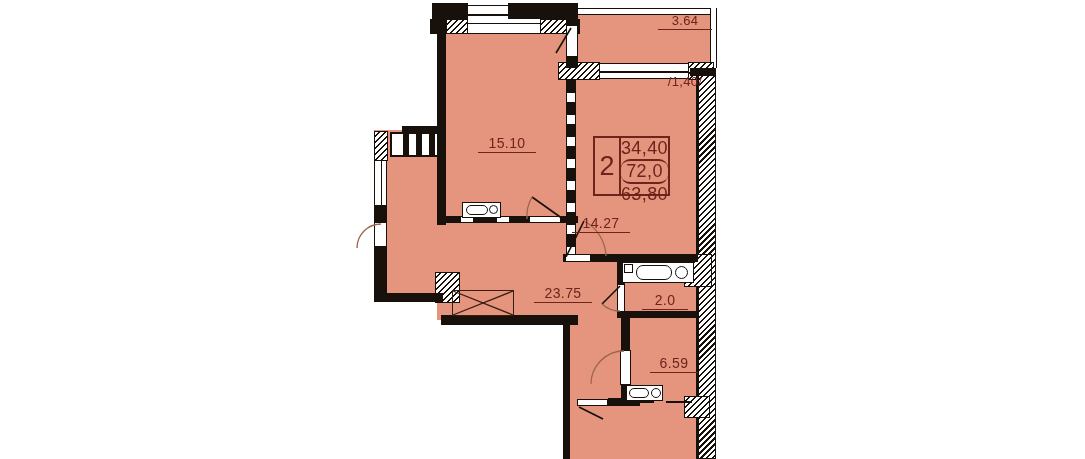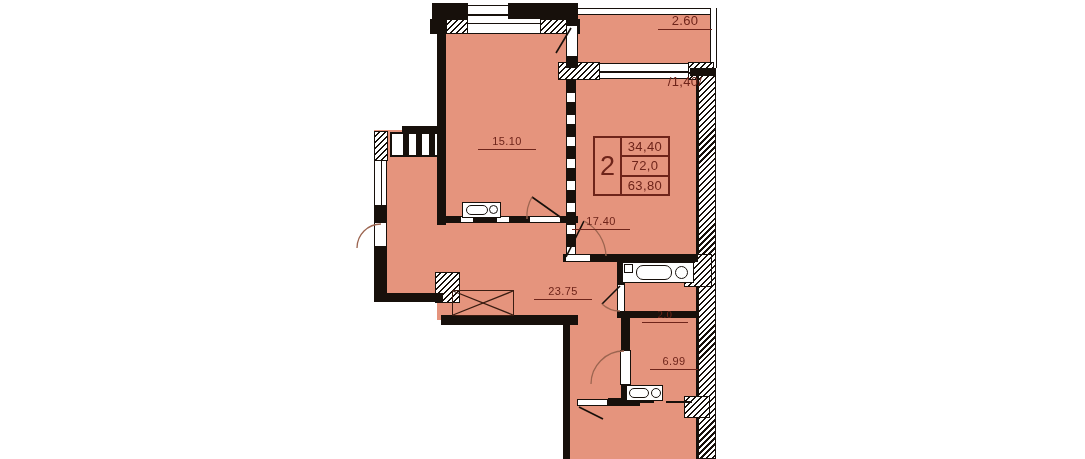--- a/index.html
+++ b/index.html
@@ -24,31 +24,31 @@
          border-left:1.2px solid var(--wall);border-right:1.2px solid var(--wall);}
   .dashh{background:repeating-linear-gradient(to right,var(--wall) 0 24px,#fff 24px 36px);
          border-top:1.2px solid var(--wall);border-bottom:1.2px solid var(--wall);}
   .open-h{background:#fff;border-top:1.2px solid var(--wall);border-bottom:1.2px solid var(--wall);}
   .open-v{background:#fff;border-left:1.2px solid var(--wall);border-right:1.2px solid var(--wall);}
   .leaf{background:#fff;border:1.5px solid var(--wall);}
   .fx{background:#fff;border:1.6px solid var(--wall);}
   .fx-in{background:#fff;border:1.4px solid var(--wall);border-radius:7px;}
   .fx-c{background:#fff;border:1.4px solid var(--wall);border-radius:50%;}
   .xbox{border:1.8px solid #3A1D12;}
-  .lbl{color:var(--label);font-size:11px;line-height:1.15;text-align:center;
+  .lbl{color:var(--label);font-size:14px;line-height:1.15;text-align:center;
        border-bottom:1.7px solid var(--label);padding-bottom:1px;letter-spacing:.4px;}
   .balc{color:var(--label);font-size:13px;text-align:center;letter-spacing:.3px;}
   .balc .top{display:block;border-bottom:1.5px solid var(--label);padding-bottom:1px;}
   .balc .bot{display:block;padding-top:1px;margin-top:43px;}
   .sumbox{border:2px solid var(--label);display:flex;color:var(--label);}
   .sum-left{width:25px;border-right:2px solid var(--label);display:flex;align-items:center;
             justify-content:center;font-size:27px;}
   .sum-rows{flex:1;display:flex;flex-direction:column;}
-  .sum-row{flex:1;display:flex;align-items:center;justify-content:center;font-size:13px;letter-spacing:.4px;}
-  .sum-mid{border-top:2px solid var(--label);border-bottom:2px solid var(--label);}
+  .sum-row{flex:1;display:flex;align-items:center;justify-content:center;font-size:18px;letter-spacing:.4px;}
+  .sum-mid{border-top:2px solid var(--label);border-bottom:2px solid var(--label);border-radius:9px;}
   svg.overlay{position:absolute;left:0;top:0;pointer-events:none;}
 </style>
 </head>
 <body>
 
 <div class="stage">
 
   <div class="abs fill" style="left:437px;top:25px;width:261px;height:295px;"></div>
   <div class="abs fill" style="left:374px;top:130px;width:69px;height:172px;"></div>
   <div class="abs fill" style="left:566px;top:250px;width:134px;height:209px;"></div>
@@ -148,27 +148,27 @@
       <path d="M 381 224 A 24 24 0 0 0 357 248"></path>
       <path d="M 624 351 A 33 33 0 0 0 591 384"></path>
     </g>
     <g stroke="#3A1D12" stroke-width="1.3" fill="none">
       <line x1="453" y1="291" x2="513" y2="315"></line>
       <line x1="453" y1="315" x2="513" y2="291"></line>
     </g>
   </svg>
 
   <div class="abs lbl" style="left:478px;top:135px;width:58px;">15.10</div>
-  <div class="abs lbl" style="left:572px;top:215px;width:58px;">17.40</div>
+  <div class="abs lbl" style="left:572px;top:215px;width:58px;">14.27</div>
   <div class="abs lbl" style="left:534px;top:285px;width:58px;">23.75</div>
-  <div class="abs lbl" style="left:642px;top:308px;width:46px;font-family:Liberation Serif, serif;">2.0</div>
-  <div class="abs lbl" style="left:650px;top:355px;width:48px;">6.99</div>
+  <div class="abs lbl" style="left:642px;top:292px;width:46px;">2.0</div>
+  <div class="abs lbl" style="left:650px;top:355px;width:48px;">6.59</div>
 
   <div class="abs balc" style="left:658px;top:13px;width:54px;">
-    <span class="top">2.60</span>
+    <span class="top">3.64</span>
     <span class="bot">/1,40/</span>
   </div>
 
   <div class="abs sumbox" style="left:593px;top:136px;width:77px;height:60px;">
     <div class="sum-left">2</div>
     <div class="sum-rows">
       <div class="sum-row">34,40</div>
       <div class="sum-row sum-mid">72,0</div>
       <div class="sum-row">63,80</div>
     </div>

